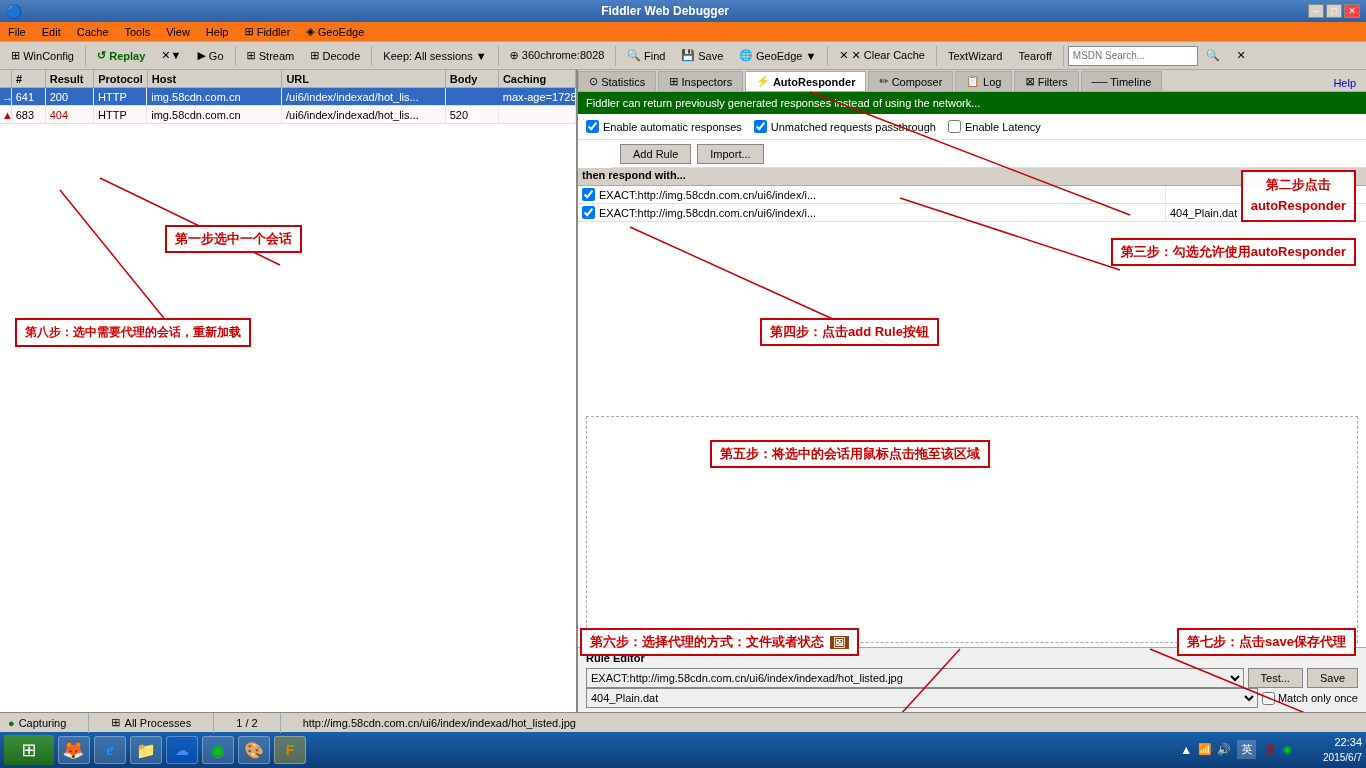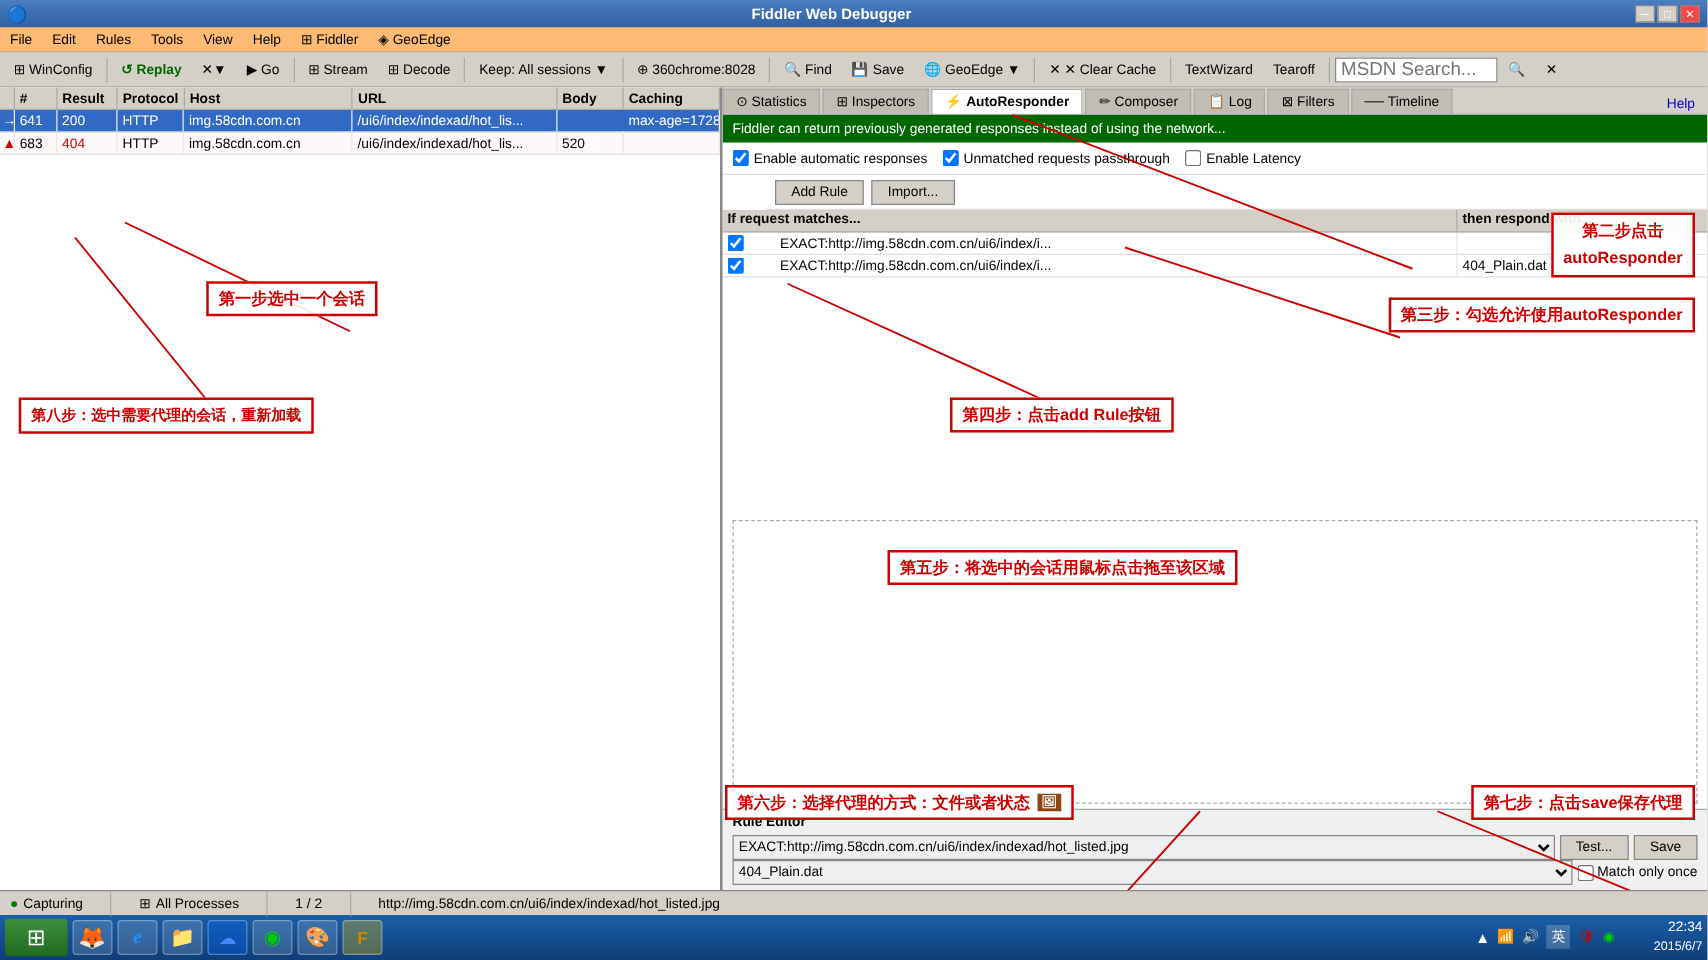--- a/index.html
+++ b/index.html
@@ -16,21 +16,21 @@
       color: white;
     }
     .title-bar-left { display: flex; align-items: center; gap: 4px; }
     .title-bar-title { flex: 1; text-align: center; font-size: 12px; font-weight: bold; color: white; }
     .title-bar-controls { display: flex; gap: 2px; }
     .title-btn { width: 16px; height: 14px; background: #d4d0c8; border: 1px solid #888; font-size: 9px; display: flex; align-items: center; justify-content: center; cursor: pointer; }
     .title-btn.close { background: #ff4444; }
 
     
     .menu-bar {
-      background: #fdba74;
+      background: #f97316;
       height: 20px;
       display: flex;
       align-items: center;
       padding: 0 4px;
       gap: 8px;
       border-bottom: 1px solid #aaa;
     }
     .menu-item { font-size: 11px; cursor: pointer; padding: 1px 4px; }
 
     
@@ -44,21 +44,21 @@
       border-bottom: 1px solid #aaa;
     }
     .tool-btn {
       display: flex; align-items: center; gap: 3px;
       padding: 2px 6px; font-size: 11px; cursor: pointer;
       background: #d4d0c8; border: 1px solid transparent;
       height: 22px;
     }
     .tool-sep { width: 1px; height: 20px; background: #aaa; margin: 0 2px; }
     .green-btn { color: #006600; font-weight: bold; }
-    .search-box { height: 20px; width: 140px; border: 1px solid #888; padding: 0 4px; font-size: 15px; }
+    .search-box { height: 20px; width: 140px; border: 1px solid #888; padding: 0 4px; font-size: 10px; }
 
     
     .left-panel {
       width: 578px;
       display: flex;
       flex-direction: column;
       border-right: 2px solid #888;
       background: white;
     }
 
@@ -210,21 +210,21 @@
       font-size: 11px;
     }
     .rule-cell {
       padding: 0 4px;
       overflow: hidden;
       white-space: nowrap;
       text-overflow: ellipsis;
       height: 100%;
       display: flex; align-items: center;
     }
-    .rule-cell-match { flex: 1; border-right: 1px solid #e8e8e8; gap: 25px; }
+    .rule-cell-match { flex: 1; border-right: 1px solid #e8e8e8; }
     .rule-cell-respond { width: 200px; }
 
     
     .drop-zone {
       flex: 1;
       border: 1px dashed #aaa;
       margin: 4px 8px;
       display: flex;
       align-items: center;
       justify-content: center;
@@ -356,21 +356,21 @@
   <div class="title-bar-controls">
     <div class="title-btn">─</div>
     <div class="title-btn">□</div>
     <div class="title-btn close">✕</div>
   </div>
 </div>
 
 <div class="menu-bar">
   <span class="menu-item">File</span>
   <span class="menu-item">Edit</span>
-  <span class="menu-item">Rules</span>
+  <span class="menu-item">Cache</span>
   <span class="menu-item">Tools</span>
   <span class="menu-item">View</span>
   <span class="menu-item">Help</span>
   <span class="menu-item" style="display:flex;align-items:center;gap:3px;"><span>⊞</span> Fiddler</span>
   <span class="menu-item" style="display:flex;align-items:center;gap:3px;"><span>◈</span> GeoEdge</span>
 </div>
 
 <div class="toolbar">
   <div class="tool-btn">
     <span>⊞</span>
@@ -585,21 +585,20 @@
           <span>Enable Latency</span>
         </div>
       </div>
 
       <div class="ar-buttons">
         <button class="ar-btn">Add Rule</button>
         <button class="ar-btn">Import...</button>
       </div>
 
       <div class="rule-list-header">
-        <div class="rule-col-match">If request matches...</div>
         <div class="rule-col-respond">then respond with...</div>
       </div>
 
       <div class="rule-rows">
         <div class="rule-row">
           <div class="rule-cell rule-cell-match">
             <input type="checkbox" checked="" style="margin-right: 4px;">
             <span>EXACT:http://img.58cdn.com.cn/ui6/index/i...</span>
           </div>
           <div class="rule-cell rule-cell-respond"></div>

